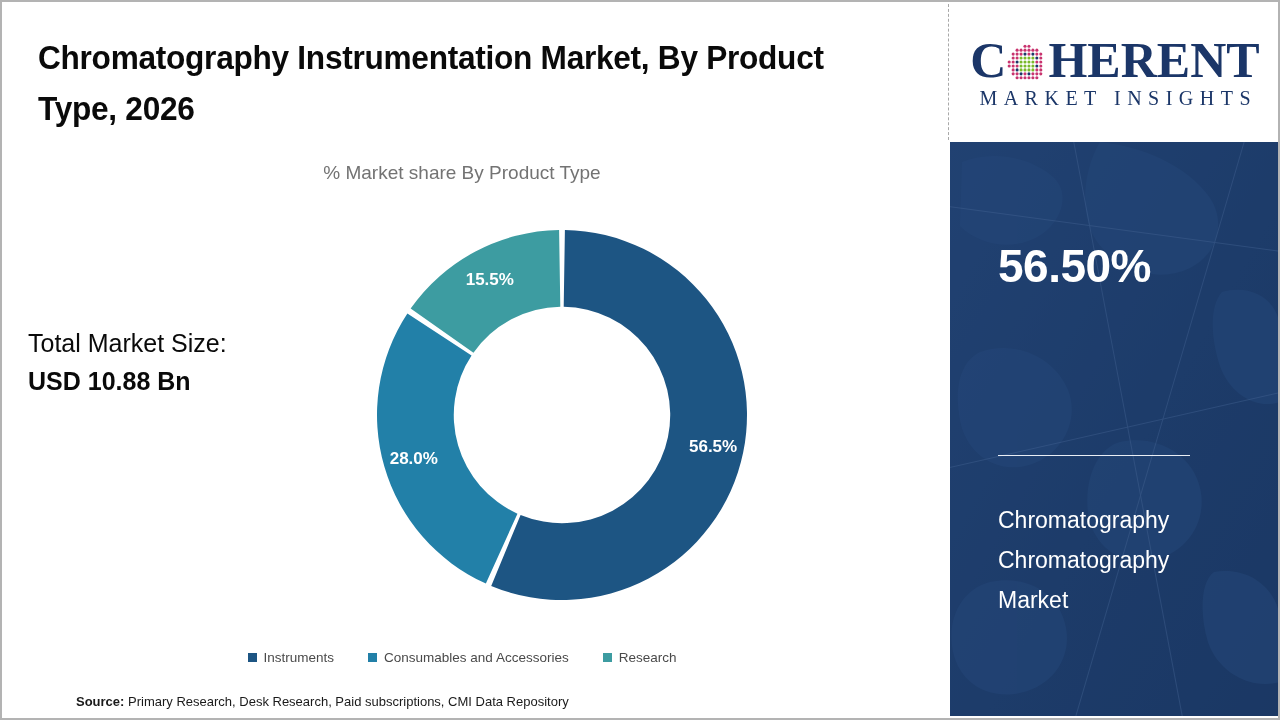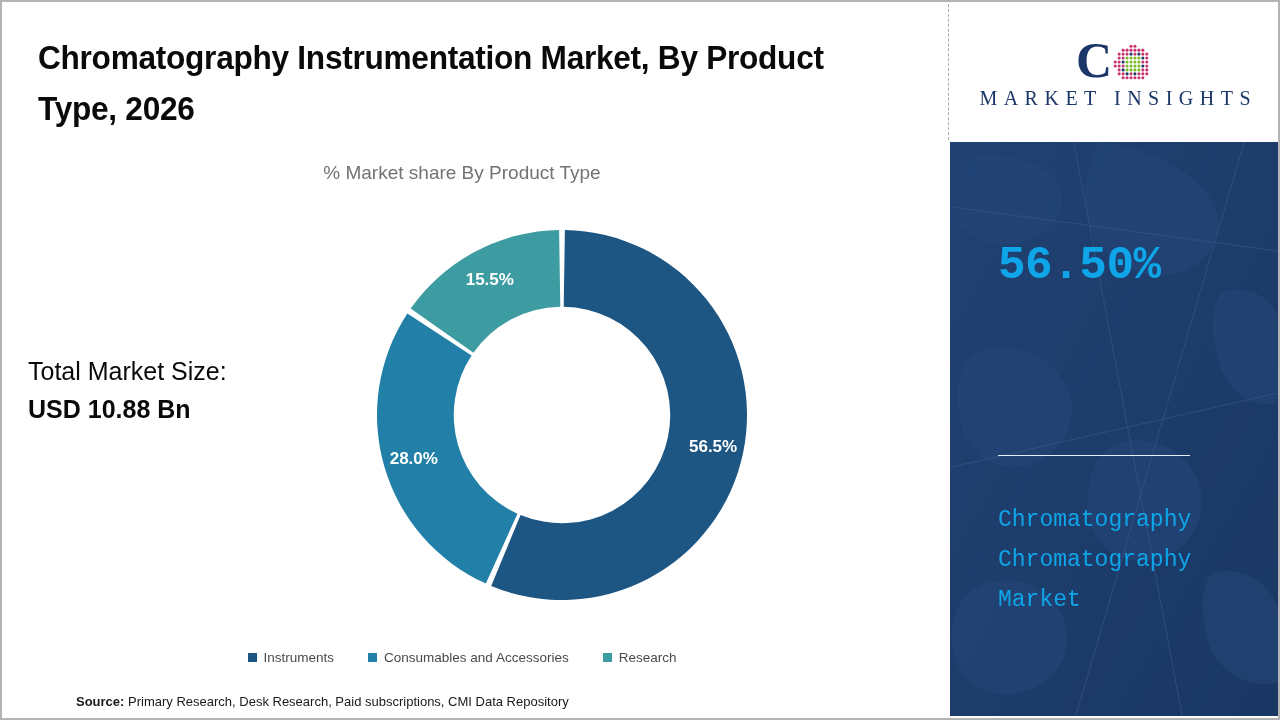--- a/index.html
+++ b/index.html
@@ -57,21 +57,20 @@
     color: #737373;
     font-weight: normal;
   }
 
   #total-market {
     position: absolute;
     left: 26px;
     top: 322px;
     width: 300px;
     color: #0a0a0a;
-    margin-top: 28px;
   }
   #total-market .tm-label {
     display: block;
     font-size: 25px;
     line-height: 38px;
     font-weight: normal;
   }
   #total-market .tm-value {
     display: block;
     font-size: 25px;
@@ -198,22 +197,21 @@
     inset: 0;
     opacity: 0.5;
     pointer-events: none;
   }
   #info-content {
     position: absolute;
     left: 48px;
     top: 0;
     width: 258px;
     height: 100%;
-    color: #0ea5e9;
-    font-family: Liberation Mono, monospace;
+    color: #ffffff;
   }
   #stat-percent {
     position: absolute;
     top: 101px;
     font-size: 46px;
     line-height: 46px;
     font-weight: bold;
     letter-spacing: -0.5px;
   }
   #stat-desc {
@@ -360,20 +358,21 @@
               <circle cx="33.80" cy="29.85" r="1.55" fill="#c8336e"></circle>
               <circle cx="10.10" cy="33.80" r="1.55" fill="#c8336e"></circle>
               <circle cx="14.05" cy="33.80" r="1.55" fill="#c8336e"></circle>
               <circle cx="18.00" cy="33.80" r="1.55" fill="#c8336e"></circle>
               <circle cx="21.95" cy="33.80" r="1.55" fill="#c8336e"></circle>
               <circle cx="25.90" cy="33.80" r="1.55" fill="#c8336e"></circle>
               <circle cx="29.85" cy="33.80" r="1.55" fill="#c8336e"></circle>
             </g>
         </svg>
       </span>
+      <span>HERENT</span>
     </div>
     <div id="logo-tagline">MARKET INSIGHTS</div>
   </div>
 
   <div id="info-panel">
     <svg id="map-texture" viewBox="0 0 330 574" preserveAspectRatio="none">
       <defs>
         <linearGradient id="panelGrad" x1="0" y1="0" x2="1" y2="1">
           <stop offset="0%" stop-color="#25477a"></stop>
           <stop offset="55%" stop-color="#1d3c6a"></stop>

